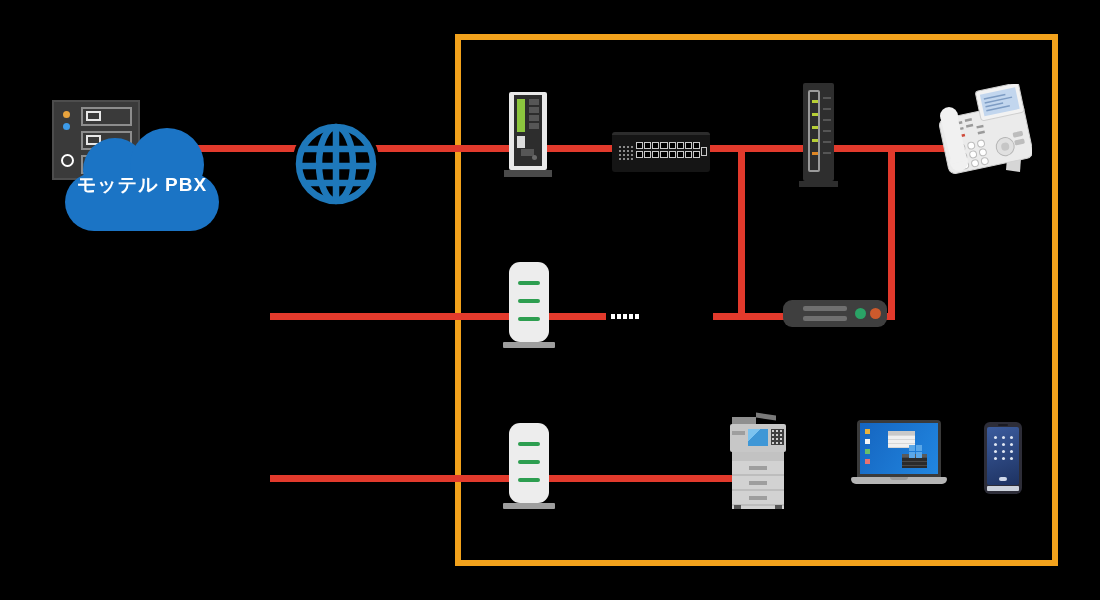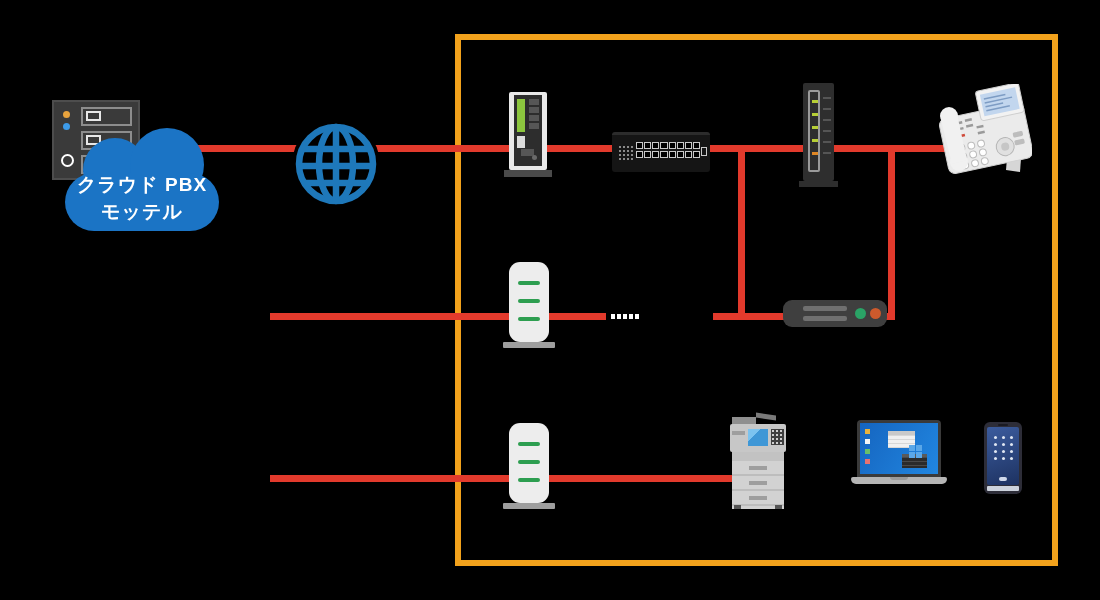--- a/index.html
+++ b/index.html
@@ -191,22 +191,21 @@
         <span></span>
       </div>
   </div>
 
   <svg class="cloud" viewBox="0 0 158 108">
     <circle cx="52" cy="45" r="32" fill="var(--cloud-blue,#1b74c5)"></circle>
     <circle cx="104" cy="40" r="37" fill="var(--cloud-blue,#1b74c5)"></circle>
     <rect x="2" y="48" width="154" height="58" rx="29" fill="var(--cloud-blue,#1b74c5)"></rect>
   </svg>
   <div class="cloud-text">
-    <div>クラウド PBX</div>
-    <div>モッテル</div>
+    <div>モッテル PBX</div>
   </div>
 
   <svg class="globe" viewBox="0 0 88 88">
     <circle cx="44" cy="44" r="44" fill="#000"></circle>
     <g stroke="var(--globe-blue,#1e78ba)" stroke-width="6.5" fill="none">
       <circle cx="44" cy="44" r="37"></circle>
       <ellipse cx="44" cy="44" rx="17" ry="37"></ellipse>
       <line x1="44" y1="7" x2="44" y2="81"></line>
       <line x1="10" y1="29" x2="78" y2="29"></line>
       <line x1="7" y1="46" x2="81" y2="46"></line>

